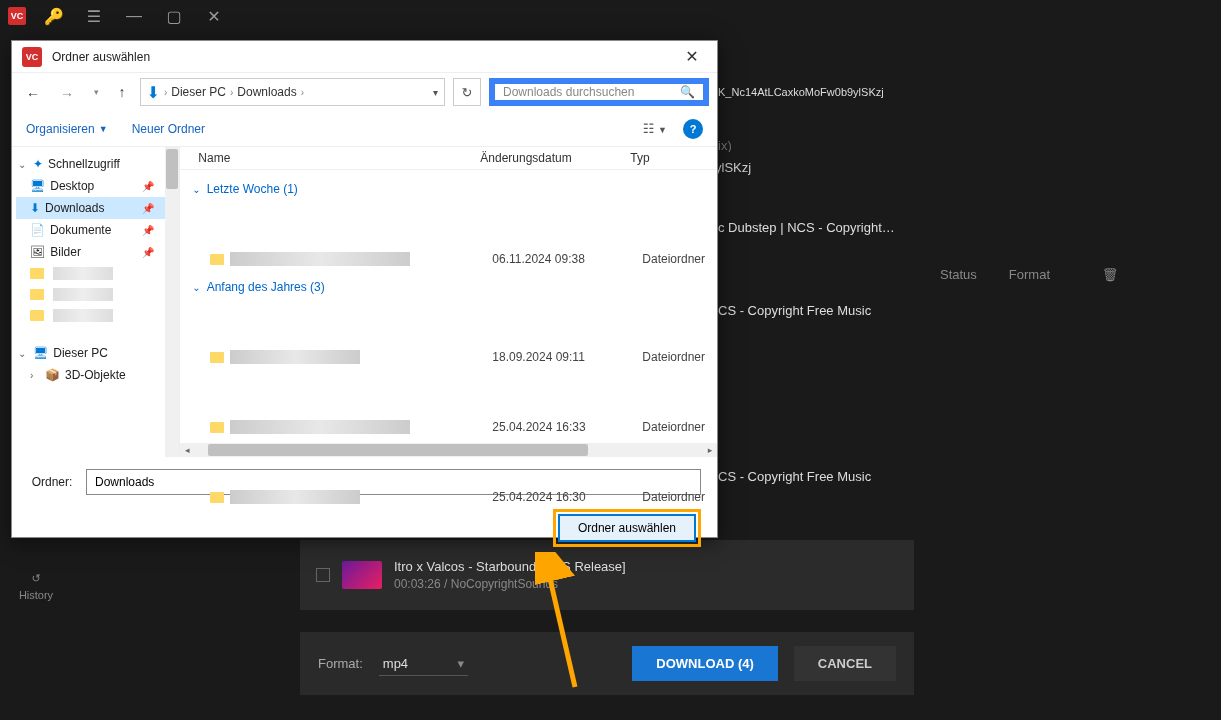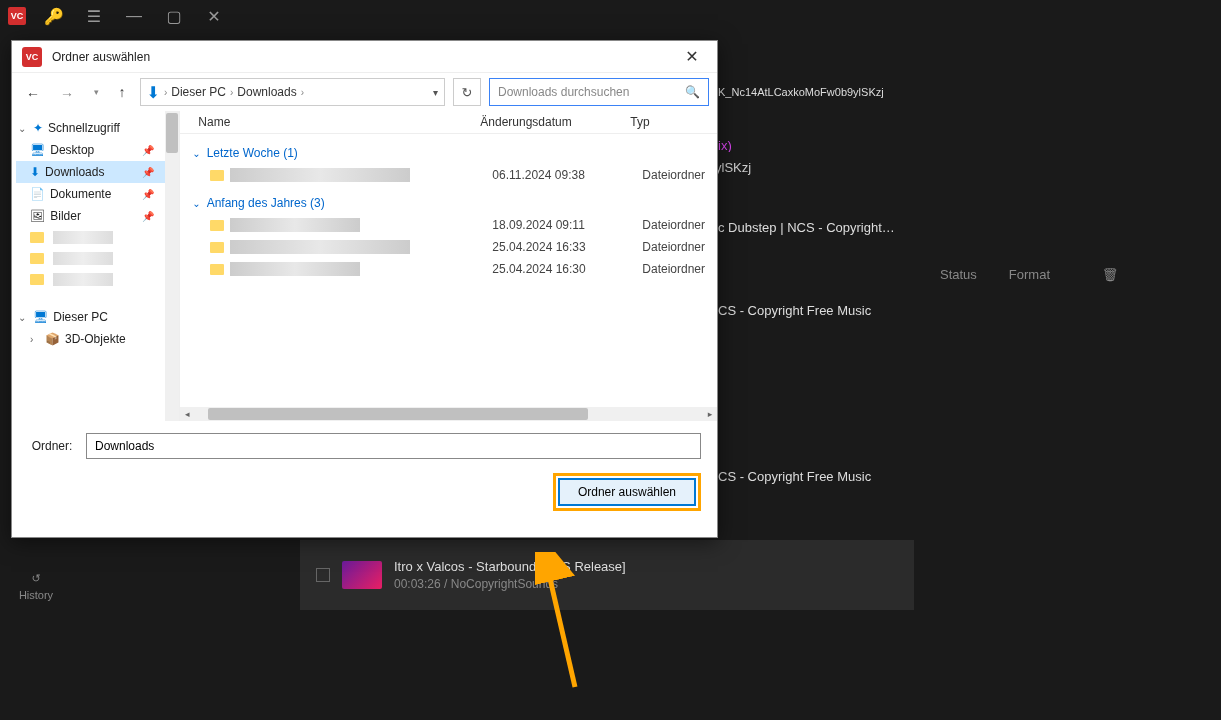--- a/index.html
+++ b/index.html
@@ -43,21 +43,21 @@
     .dlg-close { width: 30px; height: 24px; display: flex; align-items: center; justify-content: center; color: #333; cursor: pointer; font-size: 16px; }
     
     .dlg-nav { height: 38px; display: flex; align-items: center; padding: 0 8px; gap: 8px; }
     .nav-arrow { color: #888; padding: 4px 6px; font-size: 14px; }
     .nav-arrow.active { color: #333; }
     .breadcrumb { flex: 1; border: 1px solid #ccc; height: 28px; display: flex; align-items: center; padding: 0 6px; gap: 4px; font-size: 12px; }
     .bc-icon { color: #0078d4; font-size: 16px; }
     .bc-sep { color: #888; font-size: 10px; }
     .bc-item { color: #333; }
     .refresh-btn { width: 28px; height: 28px; border: 1px solid #ccc; display: flex; align-items: center; justify-content: center; font-size: 13px; color: #555; }
-    .search-box { width: 220px; height: 28px; border: 1px solid #3b82f6; padding: 0 8px; display: flex; align-items: center; justify-content: space-between; color: #888; font-size: 12px; }
+    .search-box { width: 220px; height: 28px; border: 6px solid #3b82f6; padding: 0 8px; display: flex; align-items: center; justify-content: space-between; color: #888; font-size: 12px; }
     
     .dlg-toolbar { height: 36px; display: flex; align-items: center; padding: 0 14px; justify-content: space-between; border-bottom: 1px solid #eee; }
     .toolbar-left { display: flex; gap: 24px; align-items: center; }
     .toolbar-link { color: #1565c0; font-size: 12px; display: flex; align-items: center; gap: 4px; }
     .toolbar-right { display: flex; gap: 12px; align-items: center; }
     .view-btn { color: #555; padding: 2px 4px; font-size: 13px; }
     .help-btn { width: 20px; height: 20px; border-radius: 50%; background: #0078d4; color: #fff; display: flex; align-items: center; justify-content: center; font-size: 11px; font-weight: bold; }
     
     .dlg-content { display: flex; height: 310px; }
     .tree-panel { width: 172px; border-right: 1px solid #eee; padding: 6px 4px; font-size: 12px; overflow: hidden; position: relative; }
@@ -73,21 +73,21 @@
     .folder-blur { width: 60px; height: 13px; background: linear-gradient(90deg, #ddd, #eee, #ddd); filter: blur(0.5px); margin-left: 4px; }
     
     .file-panel { flex: 1; position: relative; }
     .file-header { display: flex; padding: 4px 0; border-bottom: 1px solid #eee; font-size: 12px; color: #333; }
     .fh-name { width: 300px; padding-left: 18px; }
     .fh-date { width: 150px; }
     .fh-type { flex: 1; }
     .file-body { padding: 8px 12px; font-size: 12px; }
     .file-group { color: #0066cc; padding: 4px 0; display: flex; align-items: center; gap: 6px; }
     .group-chev { font-size: 10px; }
-    .file-row { display: flex; padding: 4px 0 4px 18px; color: #222; align-items: center; }
+    .file-row { display: flex; padding: 4px 0 4px 18px; color: #222; align-items: center; margin-top: 48px; }
     .fr-name { width: 282px; display: flex; align-items: center; gap: 6px; }
     .fr-date { width: 150px; color: #444; }
     .fr-type { color: #444; }
     .name-blur { width: 180px; height: 14px; background: linear-gradient(90deg, #ccc, #e8e8e8, #ccc); filter: blur(0.5px); }
     .name-blur.short { width: 130px; }
     .file-scrollbar-h { position: absolute; left: 0; bottom: 0; height: 14px; width: 100%; background: #f0f0f0; display: flex; align-items: center; }
     .h-thumb { margin-left: 14px; width: 380px; height: 12px; background: #c0c0c0; border-radius: 2px; }
     .h-arrow { width: 14px; height: 12px; display: flex; align-items: center; justify-content: center; color: #666; font-size: 9px; }
     .h-arrow.right { margin-left: auto; }
     
@@ -120,21 +120,21 @@
 <div class="app-body">
 
   <div class="app-sidebar">
     <div class="history-btn">
       <span>↺</span>
       <span>History</span>
     </div>
   </div>
 
   <div style="position:absolute;left:718px;top:54px;color:#ddd;font-size:11px;">K_Nc14AtLCaxkoMoFw0b9ylSKzj</div>
-  <div style="position:absolute;left:718px;top:106px;color:#d946ef;font-size:13px;">ix)</div>
+  <div style="position:absolute;left:718px;top:106px;color:#737373;font-size:13px;">ix)</div>
   <div class="url-bar">Fw0b9ylSKzj</div>
 
   <div class="panel-header-row">
     <span>Status</span>
     <span>Format</span>
     <span class="trash-icon">🗑</span>
   </div>
 
   <div style="position:absolute;left:718px;top:188px;color:#ddd;font-size:13px;">c Dubstep | NCS - Copyright…</div>
   <div style="position:absolute;left:718px;top:271px;color:#ddd;font-size:13px;">CS - Copyright Free Music</div>
@@ -142,20 +142,26 @@
 
   <div class="video-item" style="position:absolute;left:300px;top:508px;width:614px;">
     <div class="video-checkbox"></div>
     <div class="video-thumb"></div>
     <div class="video-info">
       <div class="video-title">Itro x Valcos - Starbound [NCS Release]</div>
       <div class="video-meta">00:03:26 / NoCopyrightSounds</div>
     </div>
   </div>
 
+  <div class="download-footer">
+    <span class="format-label">Format:</span>
+    <span class="format-select">mp4</span>
+    <button class="btn-download">DOWNLOAD (4)</button>
+    <button class="btn-cancel">CANCEL</button>
+  </div>
 
   <div class="folder-dialog">
     <div class="dlg-titlebar">
       <div class="dlg-logo">VC</div>
       <div class="dlg-title">Ordner auswählen</div>
       <div class="dlg-close">✕</div>
     </div>
 
     <div class="dlg-nav">
       <span class="nav-arrow active">←</span>
@@ -171,20 +177,33 @@
         <span class="bc-sep">›</span>
         <span style="margin-left:auto;font-size:10px;color:#555;">▾</span>
       </div>
       <div class="refresh-btn">↻</div>
       <div class="search-box">
         <span>Downloads durchsuchen</span>
         <span>🔍</span>
       </div>
     </div>
 
+    <div class="dlg-toolbar">
+      <div class="toolbar-left">
+        <span class="toolbar-link">
+            <span>Organisieren</span> 
+            <span style="font-size:9px;">▼</span>
+          </span>
+        <span class="toolbar-link">Neuer Ordner</span>
+      </div>
+      <div class="toolbar-right">
+        <span class="view-btn">☷ <span style="font-size:9px;">▼</span></span>
+        <span class="help-btn">?</span>
+      </div>
+    </div>
 
     <div class="dlg-content">
       <div class="tree-panel">
         <div class="tree-scrollbar">
             <div class="tree-thumb"></div>
           </div>
         <div class="tree-item root">
           <span class="tree-chev">⌄</span>
           <span class="star">✦</span>
           <span>Schnellzugriff</span>

